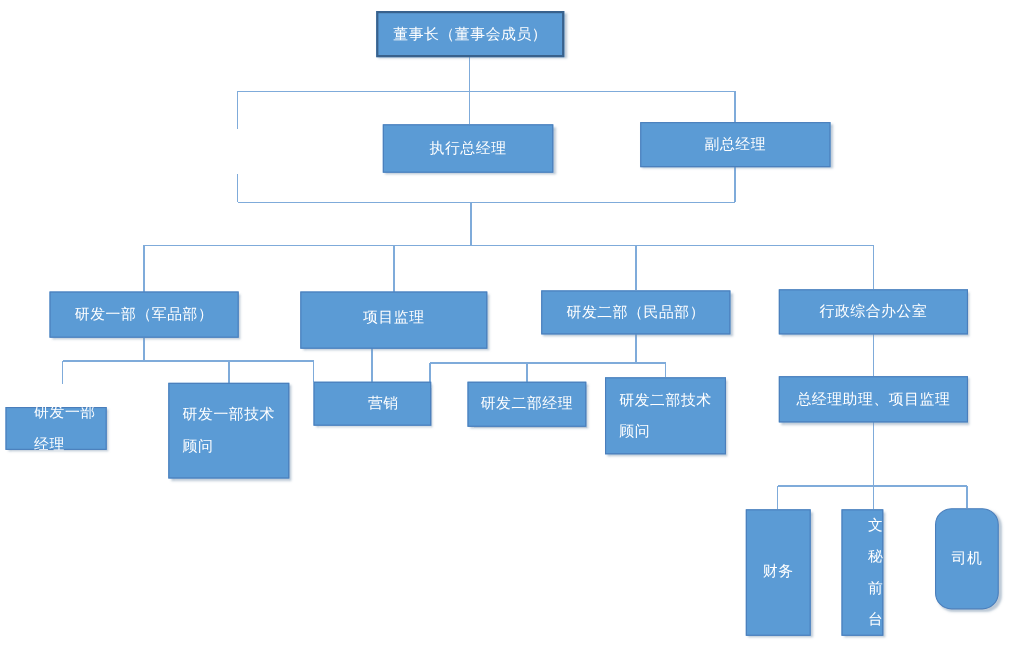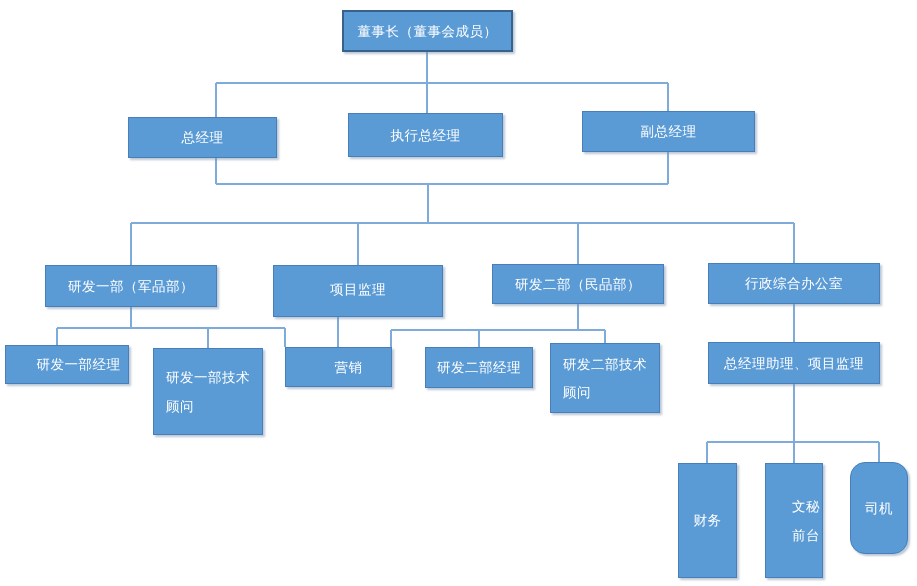--- a/index.html
+++ b/index.html
@@ -82,32 +82,31 @@
       <polyline points="479,330 479,347"></polyline>
       <polyline points="605,330 605,343"></polyline>
       <polyline points="794,304 794,342"></polyline>
       <polyline points="794,384 794,442"></polyline>
       <polyline points="707,442 879,442"></polyline>
       <polyline points="707,442 707,463"></polyline>
       <polyline points="794,442 794,463"></polyline>
       <polyline points="879,442 879,462"></polyline>
     </svg>
 <div class="node strong" style="left: 342px; top: 10px; width: 171px; height: 42px;"><span class="node-label">董事长（董事会成员）</span></div>
-    <div class="node" style="left: 128px; top: 117px; width: 149px; height: 41px;"><span class="node-label">总经理</span></div>
     <div class="node" style="left: 348px; top: 113px; width: 155px; height: 44px;"><span class="node-label">执行总经理</span></div>
     <div class="node" style="left: 582px; top: 111px; width: 173px; height: 41px;"><span class="node-label">副总经理</span></div>
     <div class="node" style="left: 45px; top: 265px; width: 172px; height: 42px;"><span class="node-label">研发一部（军品部）</span></div>
     <div class="node" style="left: 273px; top: 265px; width: 170px; height: 52px; font-family: Liberation Mono, monospace;"><span class="node-label">项目监理</span></div>
     <div class="node" style="left: 492px; top: 264px; width: 172px; height: 40px;"><span class="node-label">研发二部（民品部）</span></div>
     <div class="node" style="left: 708px; top: 263px; width: 172px; height: 41px;"><span class="node-label">行政综合办公室</span></div>
-    <div class="node" style="left: 5px; top: 345px; width: 124px; height: 39px; padding-left: 23px;"><span class="node-label">研发一部经理</span></div>
+    <div class="node" style="left: 5px; top: 370px; width: 92px; height: 39px; padding-left: 23px;"><span class="node-label">研发一部经理</span></div>
     <div class="node" style="left: 153px; top: 348px; width: 110px; height: 87px;"><span class="node-label">研发一部技术
 顾问</span></div>
     <div class="node" style="left: 285px; top: 347px; width: 107px; height: 40px; padding-left: 20px;"><span class="node-label">营销</span></div>
     <div class="node" style="left: 425px; top: 347px; width: 108px; height: 41px;"><span class="node-label">研发二部经理</span></div>
     <div class="node" style="left: 550px; top: 343px; width: 110px; height: 70px;"><span class="node-label">研发二部技术
 顾问</span></div>
     <div class="node" style="left: 708px; top: 342px; width: 172px; height: 42px;"><span class="node-label">总经理助理、项目监理</span></div>
     <div class="node" style="left: 678px; top: 463px; width: 59px; height: 115px;"><span class="node-label">财务</span></div>
-    <div class="node" style="left: 765px; top: 463px; width: 58px; height: 115px; padding-left: 24px;"><span class="node-label">文秘
+    <div class="node" style="left: 765px; top: 463px; width: 38px; height: 115px; padding-left: 24px;"><span class="node-label">文秘
 前台</span></div>
     <div class="node" style="left: 850px; top: 462px; width: 58px; height: 92px; border-radius: 15px;"><span class="node-label">司机</span></div>
   </div>
 
 </body></html>

